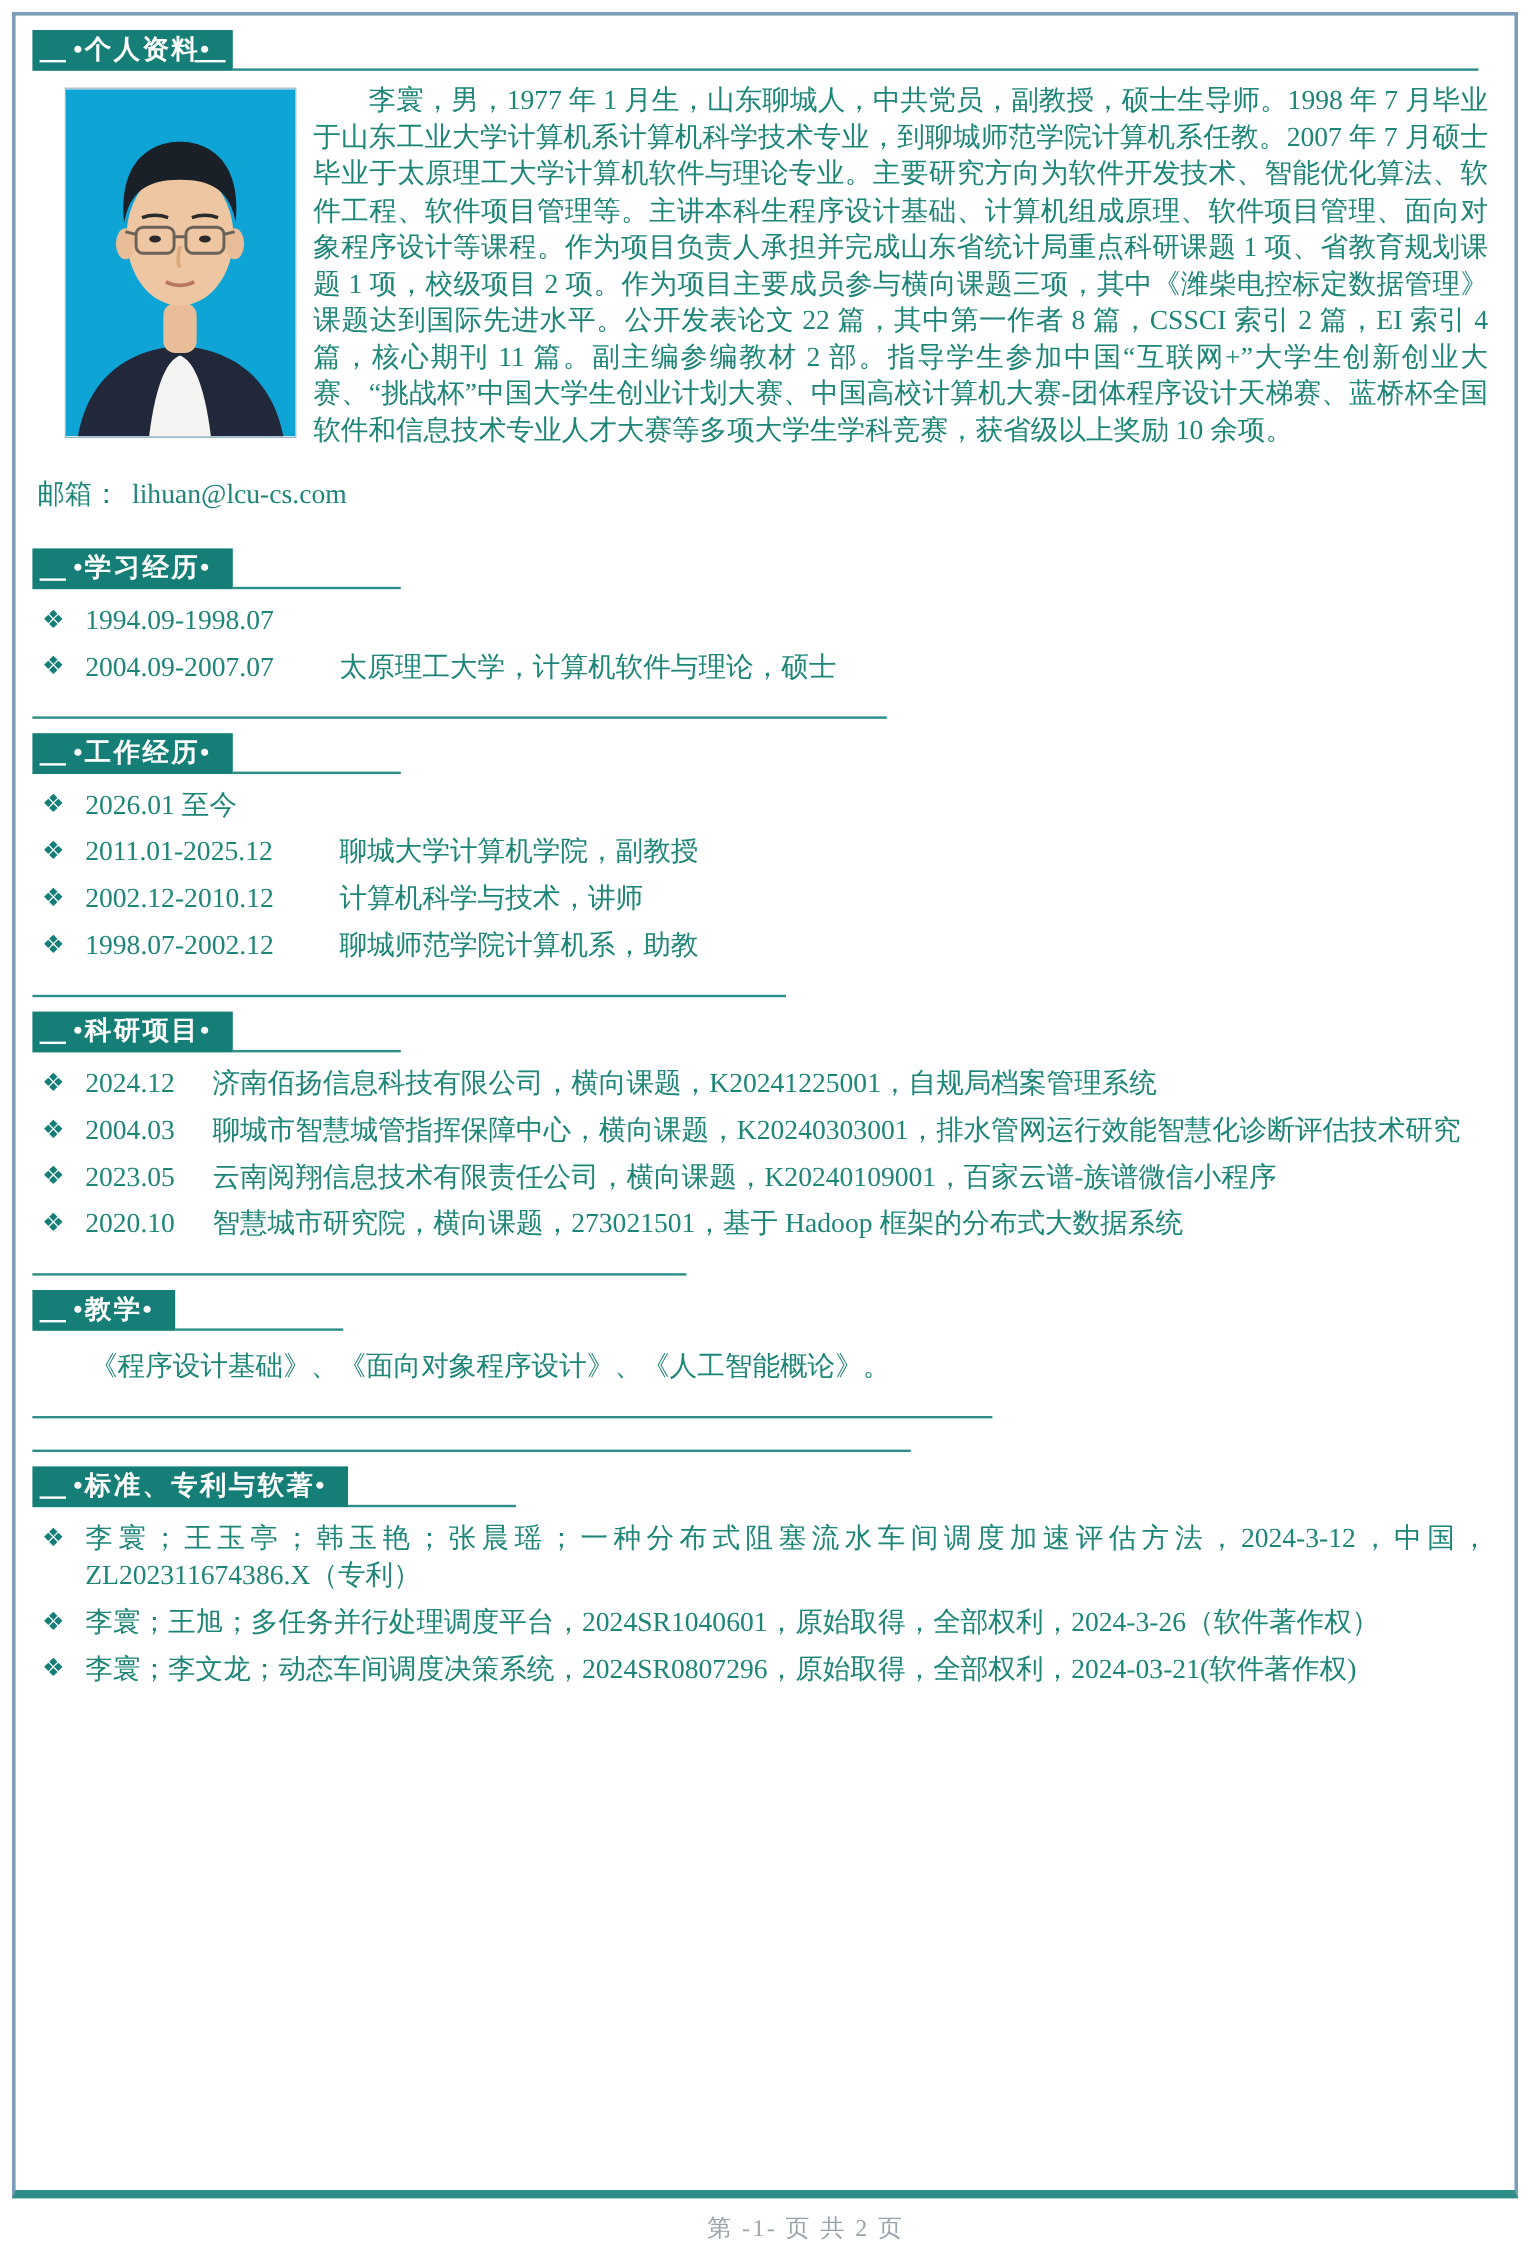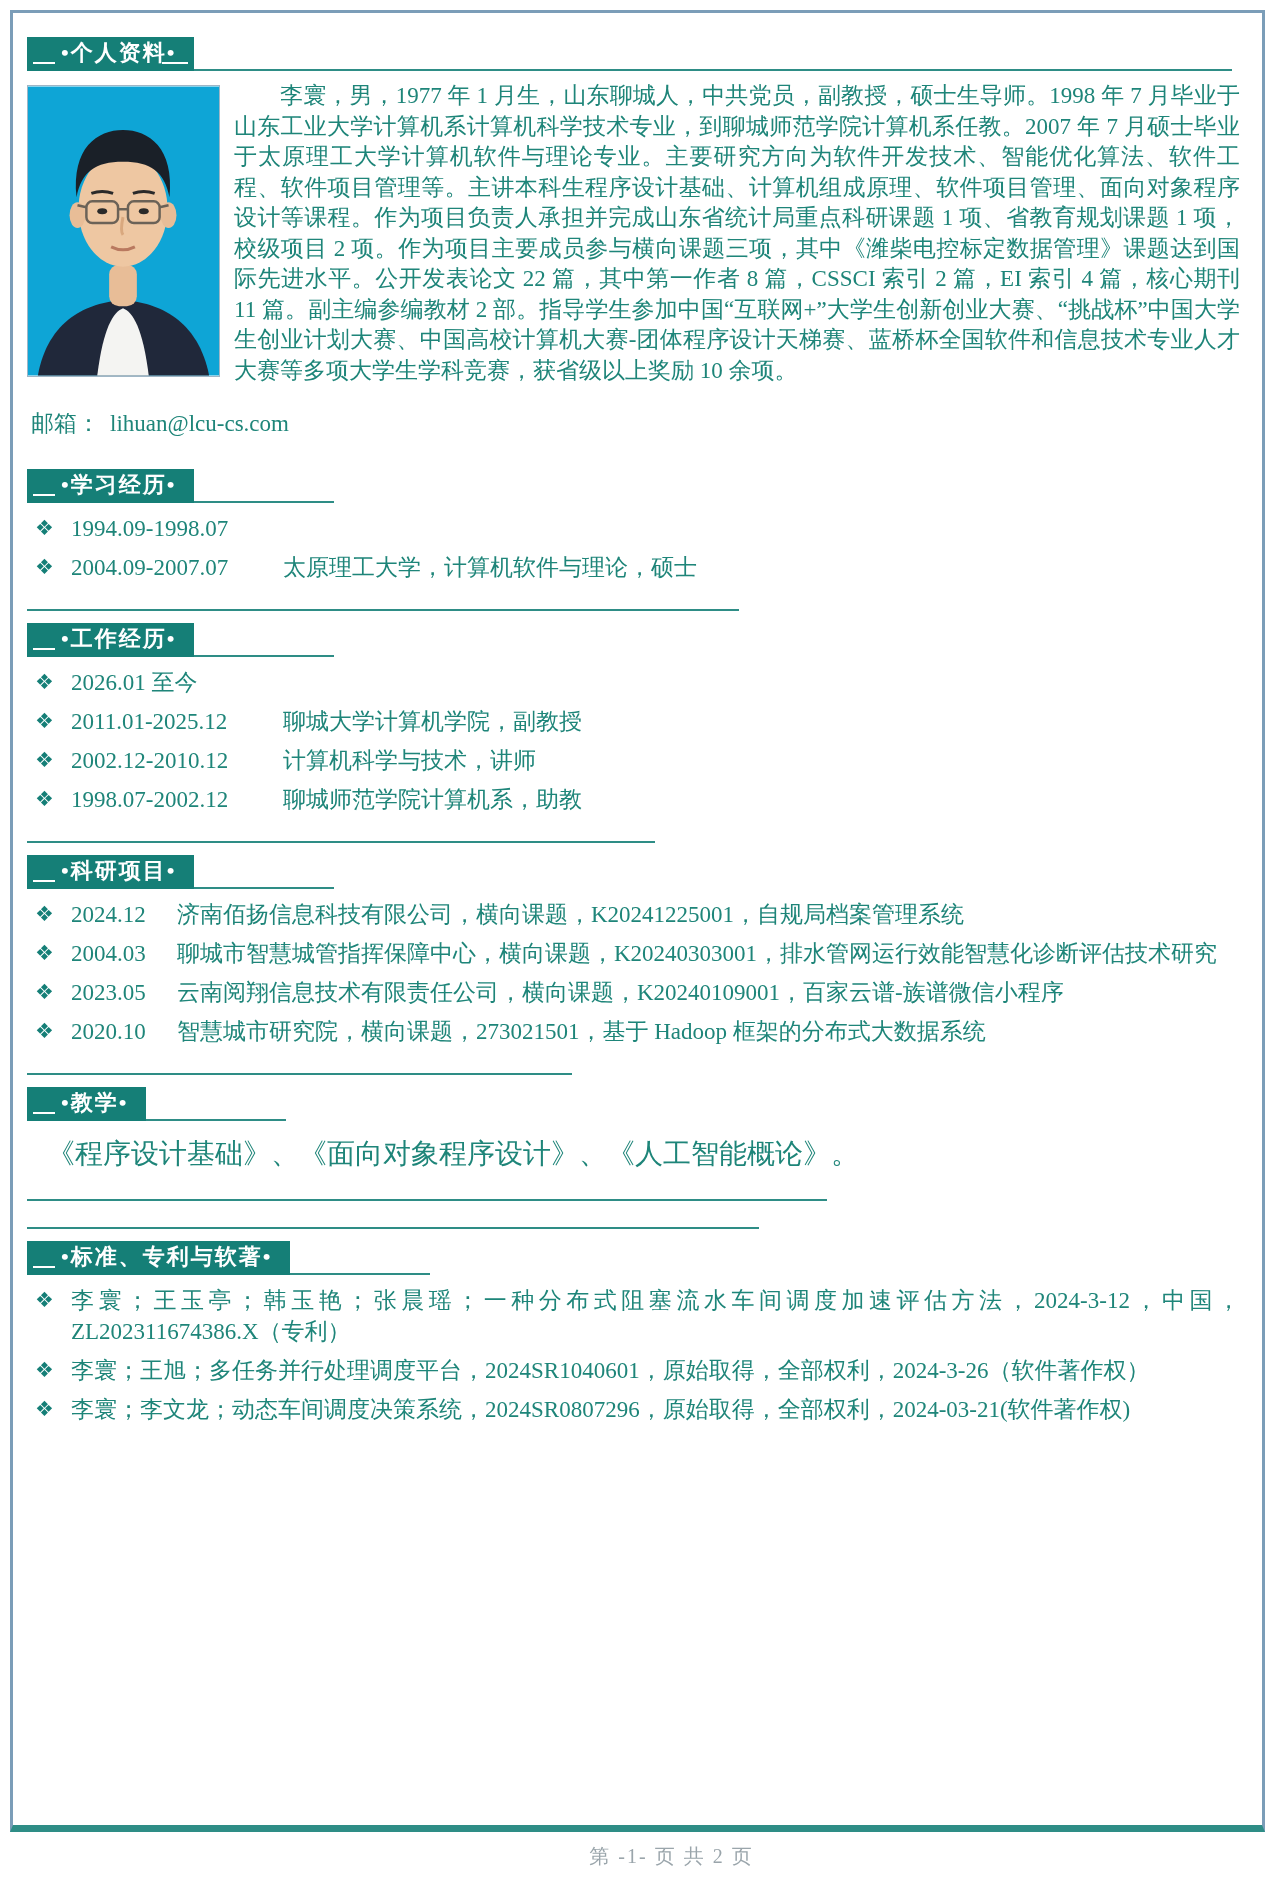--- a/index.html
+++ b/index.html
@@ -14,54 +14,54 @@
     border-left:3px solid #7b9db8;
     border-top:3px solid #7b9db8;
     border-right:3px solid #7b9db8;
     border-bottom:7px solid #2e8d86;
     box-sizing:border-box;
     padding:12px 22px 10px 14px;
     overflow:hidden;
     background:#fff;
   }
   
-  .sec-header { display:flex; align-items:flex-end; margin:12px 0 10px 0; }
+  .sec-header { display:flex; align-items:flex-end; margin:0 0 10px 0; }
   .badge {
     position:relative; background:#157f77; color:#ffffff;
     font-size:22px; font-weight:bold; letter-spacing:2px;
     padding:3px 18px 5px 34px; line-height:26px; white-space:nowrap;
   }
   .badge .ldash {
     position:absolute; left:6px; bottom:7px; width:22px; height:2px; background:#ffffff;
   }
   .badge .rdash {
     position:absolute; right:6px; bottom:7px; width:26px; height:2px; background:#ffffff;
   }
   .after-line { height:2px; background:#2e8d86; margin-bottom:0px; }
   .after-line.short { width:140px; }
   .after-line.grow { flex:1; margin-right:8px; }
   
   .sep { height:2px; background:#2e8d86; margin:26px 0 12px 0; }
   
-  .bio-wrap { font-size:23px; line-height:30.5px; text-align:justify; }
+  .bio-wrap { font-size:23px; line-height:30.5px; text-align:justify;margin-left:27px; }
   .photo {
     float:left; width:193px; height:292px; margin:4px 14px 6px 0;
     border:1px solid #9fb6c6; box-sizing:border-box; display:block;
   }
   .indent { text-indent:2em; }
   .email-line { font-size:23px; margin:22px 0 30px 4px; }
   .email-label { margin-right:10px; }
   ul.items { list-style:none; margin:6px 0 0 0; padding:0; font-size:23px; }
   ul.items li { position:relative; padding-left:44px; margin:0 0 8px 0; line-height:31px; text-align:justify; }
   .bullet { position:absolute; left:8px; top:0; color:#157f77; font-size:21px; }
   .cols { display:flex; }
   .period { flex:0 0 212px; white-space:nowrap; }
   .date { display:inline-block; min-width:84px; margin-right:22px; }
   .para { font-size:23px; line-height:31px; text-align:justify; margin:8px 0 0 0; }
-  .teach-line { font-size:28px; margin:14px 0 0 20px; }
+  .teach-line { font-size:23px; margin:14px 0 0 48px; }
   .section { margin-bottom:4px; }
   .footer {
     position:absolute; left:0; top:1843px; width:100%;
     text-align:center; font-size:20px; color:#9aa5ab; letter-spacing:2px;padding-left:32px;
   }
 </style>
 </head>
 <body>
 
 <div class="page-frame">

